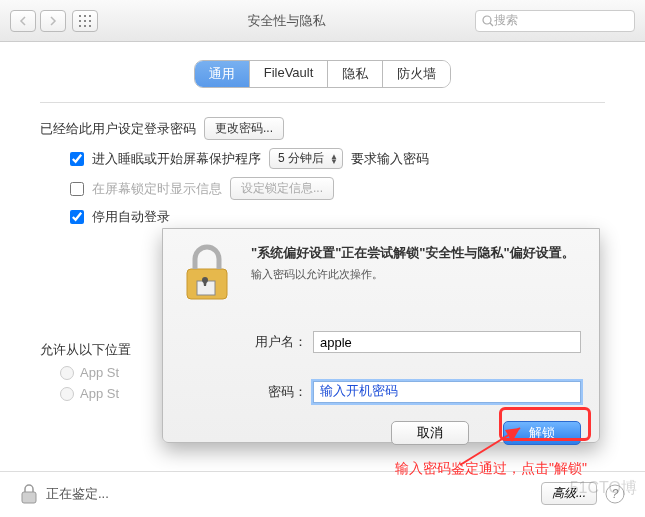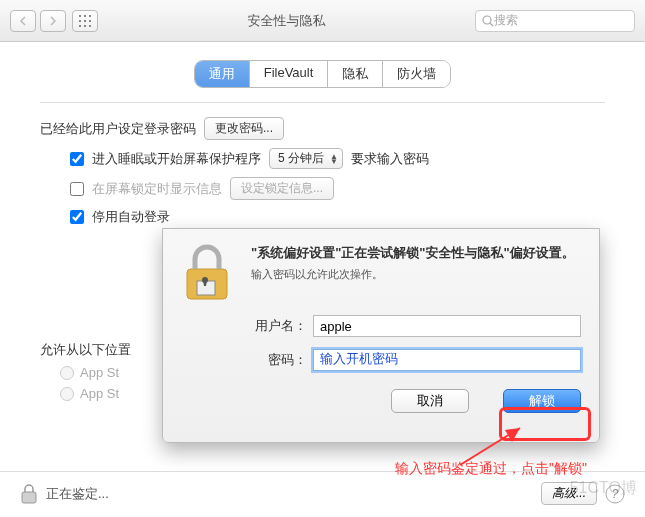--- a/index.html
+++ b/index.html
@@ -36,21 +36,21 @@
     .footer { position:absolute; bottom:12px; left:0; right:0; padding:0 20px; display:flex; align-items:center; justify-content:space-between; border-top:1px solid #ddd; padding-top:10px; }
     .footer-left { display:flex; align-items:center; gap:8px; color:#555; font-size:13px; }
     .lock-small { width:18px; height:22px; }
     .advanced-btn { padding:2px 10px; border:1px solid #bbb; border-radius:4px; background:linear-gradient(#fff,#f0f0f0); font-size:12px; }
 
     .sheet { position:absolute; top:228px; left:162px; width:438px; height:215px; border:1px solid #bbb; background:linear-gradient(#f7f7f7,#efefef); border-radius:0 0 6px 6px; box-shadow:0 8px 20px rgba(0,0,0,0.3); padding:14px 18px 12px 14px; }
     .sheet-top { display:flex; gap:14px; }
     .big-lock { width:60px; height:60px; flex-shrink:0; }
     .sheet-msg { font-size:13px; font-weight:bold; color:#333; line-height:1.5; }
     .sheet-sub { font-size:11px; color:#555; margin-top:4px; }
-    .form-row { display:flex; align-items:center; margin-top:12px; gap:6px; }
+    .form-row { display:flex; align-items:center; margin-top:28px; gap:6px; }
     .form-label { width:64px; text-align:right; font-size:13px; color:#333; }
     .form-input { flex:1; height:22px; border:1px solid #bbb; background:#fff; padding:0 6px; font-size:13px; }
     .form-input.focus { outline:3px solid rgba(100,170,255,0.6); outline-offset:-1px; }
     .pwd-hint { color:#1d4ed8; font-size:13px; }
     .sheet-btns { display:flex; justify-content:flex-end; gap:10px; margin-top:18px; }
     .sheet-btn { width:78px; height:24px; border:1px solid #aaa; border-radius:5px; font-size:13px; display:flex; align-items:center; justify-content:center; background:linear-gradient(#fff,#efefef); cursor:pointer;margin-left:24px; }
     .sheet-btn.primary { background:linear-gradient(#6fb5ff,#2b7dea); color:#fff; border-color:#2a6ad0; }
     .highlight-box { position:absolute; border:3px solid #ff3333; border-radius:6px; pointer-events:none; }
 
     .annotation { position:absolute; color:#ff3333; font-size:14px; }

